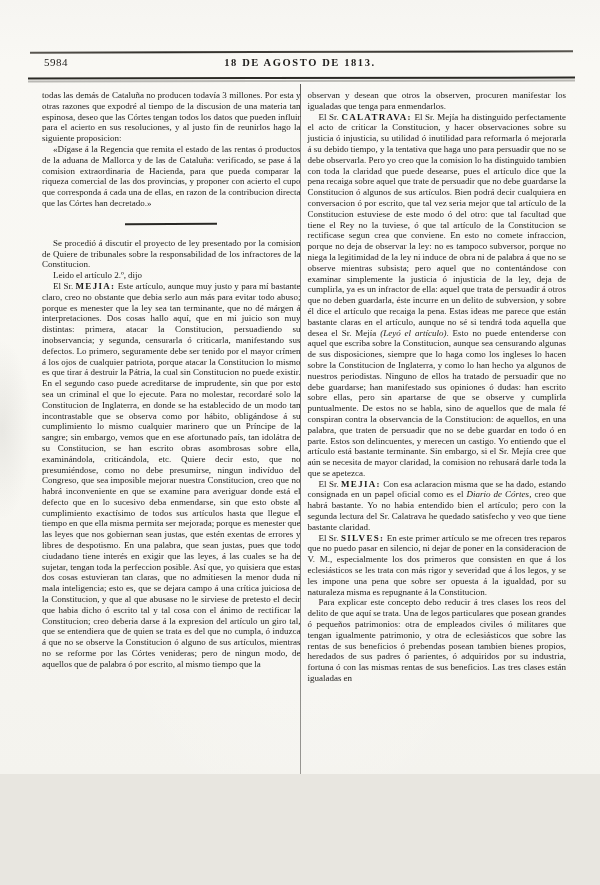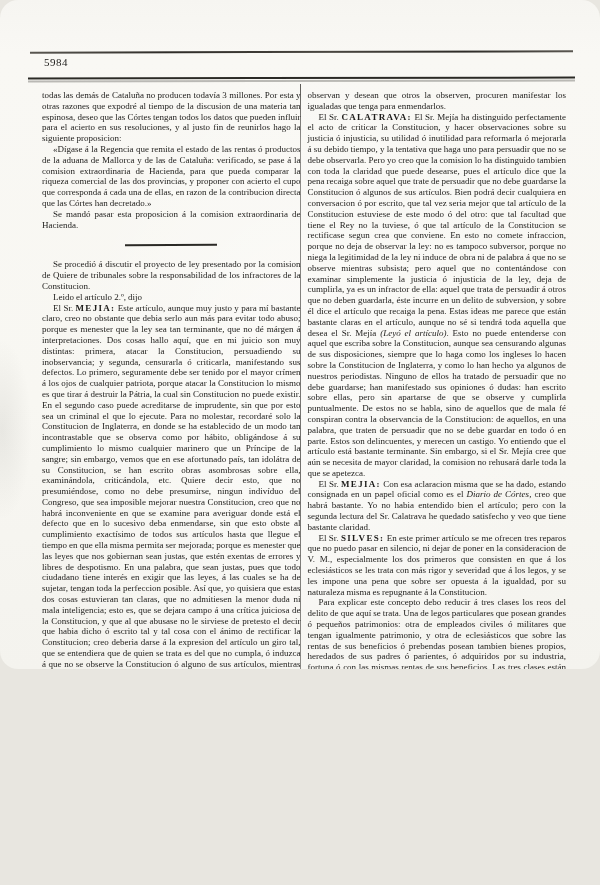--- a/index.html
+++ b/index.html
@@ -1,25 +1,24 @@
 <!DOCTYPE html>
 <html><head>
 <meta charset="utf-8">
 <style>
   html,body{margin:0;padding:0;background:#e8e6e0;}
   .page{
-    position:relative;width:600px;height:669px;overflow:hidden;
+    position:relative;width:600px;height:774px;overflow:hidden;
     background:
       radial-gradient(ellipse 260px 60px at 120px 835px, rgba(110,110,105,0.10), rgba(0,0,0,0) 70%),
       radial-gradient(ellipse 40px 120px at 2px 430px, rgba(120,120,115,0.12), rgba(0,0,0,0) 75%),
       radial-gradient(ellipse 300px 500px at 300px 440px, rgba(255,255,255,0.5), rgba(0,0,0,0) 80%),
       linear-gradient(180deg,#f6f5f1 0%,#f9f8f4 8%,#f8f7f2 60%,#f4f3ee 100%);
     font-family:"Liberation Serif","DejaVu Serif",serif;
     color:#1d1c1a;
-    border-radius:18px;
   }
   .rule-top{
     position:absolute;left:30px;right:27px;top:51px;height:2px;
     background:linear-gradient(90deg,#5a5751 0%,#2e2c28 25%,#4a4741 55%,#2e2c28 80%,#5a5751 100%);
     transform:rotate(-0.15deg);
   }
   .rule-bottom{
     position:absolute;left:28px;right:25px;top:77px;height:2px;background:#2b2a26;
     box-shadow:0 3px 0 rgba(70,68,62,0.35);
     transform:rotate(-0.1deg);
@@ -60,29 +59,29 @@
     position:absolute;left:10px;top:788px;width:3px;height:8px;
     background:rgba(80,78,72,0.45);border-radius:2px;
   }
 </style>
 </head>
 <body>
 
 <div class="page">
   <div class="rule-top"></div>
   <span class="page-number">5984</span>
+  <div class="date-heading">18 DE AGOSTO DE 1813.</div>
   <div class="rule-bottom"></div>
 
   <div class="col-divider"></div>
 
   <div class="columns">
     <div class="column">
         <p class="para" lang="es"><span>todas las demás de Cataluña no producen todavía 3 millones. Por esta y otras razones que expodré al tiempo de la discusion de una materia tan espinosa, deseo que las Córtes tengan todos los datos que pueden influir para el acierto en sus resoluciones, y al justo fin de reunirlos hago la siguiente proposicion:</span></p>
         <p class="para indent" lang="es"><span>«Dígase á la Regencia que remita el estado de las rentas ó productos de la aduana de Mallorca y de las de Cataluña: verificado, se pase á la comision extraordinaria de Hacienda, para que pueda comparar la riqueza comercial de las dos provincias, y proponer con acierto el cupo que corresponda á cada una de ellas, en razon de la contribucion directa que las Córtes han decretado.»</span></p>
-        <p class="para indent" lang="es"><span>Se mandó pasar esta proposicion á la comision extraordinaria de Hacienda.</span></p>
         <div class="section-divider"></div>
         <p class="para indent" lang="es"><span>Se procedió á discutir el proyecto de ley presentado por la comision de Quiere de tribunales sobre la responsabilidad de los infractores de la Constitucion.</span></p>
         <p class="para indent" lang="es"><span>Leido el artículo 2.º, dijo</span></p>
         <p class="para indent" lang="es"><span>El Sr. </span><span class="speaker">MEJIA:</span><span> Este artículo, aunque muy justo y para mí bastante claro, creo no obstante que debia serlo aun más para evitar todo abuso; porque es menester que la ley sea tan terminante, que no dé márgen á interpretaciones. Dos cosas hallo aquí, que en mi juicio son muy distintas: primera, atacar la Constitucion, persuadiendo su inobservancia; y segunda, censurarla ó criticarla, manifestando sus defectos. Lo primero, seguramente debe ser tenido por el mayor crímen á los ojos de cualquier patriota, porque atacar la Constitucion lo mismo es que tirar á destruir la Pátria, la cual sin Constitucion no puede existir. En el segundo caso puede acreditarse de imprudente, sin que por esto sea un criminal el que lo ejecute. Para no molestar, recordaré solo la Constitucion de Inglaterra, en donde se ha establecido de un modo tan incontrastable que se observa como por hábito, obligándose á su cumplimiento lo mismo cualquier marinero que un Príncipe de la sangre; sin embargo, vemos que en ese afortunado país, tan idolátra de su Constitucion, se han escrito obras asombrosas sobre ella, examinándola, criticándola, etc. Quiere decir esto, que no presumiéndose, como no debe presumirse, ningun indivíduo del Congreso, que sea imposible mejorar nuestra Constitucion, creo que no habrá inconveniente en que se examine para averiguar donde está el defecto que en lo sucesivo deba enmendarse, sin que esto obste al cumplimiento exactísimo de todos sus artículos hasta que llegue el tiempo en que ella misma permita ser mejorada; porque es menester que las leyes que nos gobiernan sean justas, que estén exentas de errores y libres de despotismo. En una palabra, que sean justas, pues que todo ciudadano tiene interés en exigir que las leyes, á las cuales se ha de sujetar, tengan toda la perfeccion posible. Así que, yo quisiera que estas dos cosas estuvieran tan claras, que no admitiesen la menor duda ni mala inteligencia; esto es, que se dejara campo á una crítica juiciosa de la Constitucion, y que al que abusase no le sirviese de pretesto el decir que habia dicho ó escrito tal y tal cosa con el ánimo de rectificar la Constitucion; creo deberia darse á la expresion del artículo un giro tal, que se entendiera que de quien se trata es del que no cumpla, ó induzca á que no se observe la Constitucion ó alguno de sus artículos, mientras no se reforme por las Córtes venideras; pero de ningun modo, de aquellos que de palabra ó por escrito, al mismo tiempo que la</span></p>
       </div>
     <div class="column">
         <p class="para" lang="es"><span>observan y desean que otros la observen, procuren manifestar los igualadas que tenga para enmendarlos.</span></p>
         <p class="para indent" lang="es"><span>El Sr. </span><span class="speaker">CALATRAVA:</span><span> El Sr. Mejía ha distinguido perfectamente el acto de criticar la Constitucion, y hacer observaciones sobre su justicia ó injusticia, su utilidad ó inutilidad para reformarla ó mejorarla á su debido tiempo, y la tentativa que haga uno para persuadir que no se debe observarla. Pero yo creo que la comision lo ha distinguido tambien con toda la claridad que puede desearse, pues el artículo dice que la pena recaiga sobre aquel que trate de persuadir que no debe guardarse la Constitucion ó algunos de sus artículos. Bien podrá decir cualquiera en conversacion ó por escrito, que tal vez seria mejor que tal artículo de la Constitucion estuviese de este modo ó del otro: que tal facultad que tiene el Rey no la tuviese, ó que tal artículo de la Constitucion se rectificase segun crea que conviene. En esto no comete infraccion, porque no deja de observar la ley: no es tampoco subversor, porque no niega la legitimidad de la ley ni induce de obra ni de palabra á que no se observe mientras subsista; pero aquel que no contentándose con examinar simplemente la justicia ó injusticia de la ley, deja de cumplirla, ya es un infractor de ella: aquel que trata de persuadir á otros que no deben guardarla, éste incurre en un delito de subversion, y sobre él dice el artículo que recaiga la pena. Estas ideas me parece que están bastante claras en el artículo, aunque no sé si tendrá toda aquella que desea el Sr. Mejía </span><span class="italic">(Leyó el artículo)</span><span>. Esto no puede entenderse con aquel que escriba sobre la Constitucion, aunque sea censurando algunas de sus disposiciones, siempre que lo haga como los ingleses lo hacen sobre la Constitucion de Inglaterra, y como lo han hecho ya algunos de nuestros periodistas. Ninguno de ellos ha tratado de persuadir que no debe guardarse; han manifestado sus opiniones ó dudas: han escrito sobre ellas, pero sin apartarse de que se observe y cumplirla puntualmente. De estos no se habla, sino de aquellos que de mala fé conspiran contra la observancia de la Constitucion: de aquellos, en una palabra, que traten de persuadir que no se debe guardar en todo ó en parte. Estos son delincuentes, y merecen un castigo. Yo entiendo que el artículo está bastante terminante. Sin embargo, si el Sr. Mejía cree que aún se necesita de mayor claridad, la comision no rehusará darle toda la que se apetezca.</span></p>
         <p class="para indent" lang="es"><span>El Sr. </span><span class="speaker">MEJIA:</span><span> Con esa aclaracion misma que se ha dado, estando consignada en un papel oficial como es el </span><span class="italic">Diario de Córtes</span><span>, creo que habrá bastante. Yo no habia entendido bien el artículo; pero con la segunda lectura del Sr. Calatrava he quedado satisfecho y veo que tiene bastante claridad.</span></p>
         <p class="para indent" lang="es"><span>El Sr. </span><span class="speaker">SILVES:</span><span> En este primer artículo se me ofrecen tres reparos que no puedo pasar en silencio, ni dejar de poner en la consideracion de V. M., especialmente los dos primeros que consisten en que á los eclesiásticos se les trata con más rigor y severidad que á los legos, y se les impone una pena que sobre ser opuesta á la igualdad, por su naturaleza misma es repugnante á la Constitucion.</span></p>

